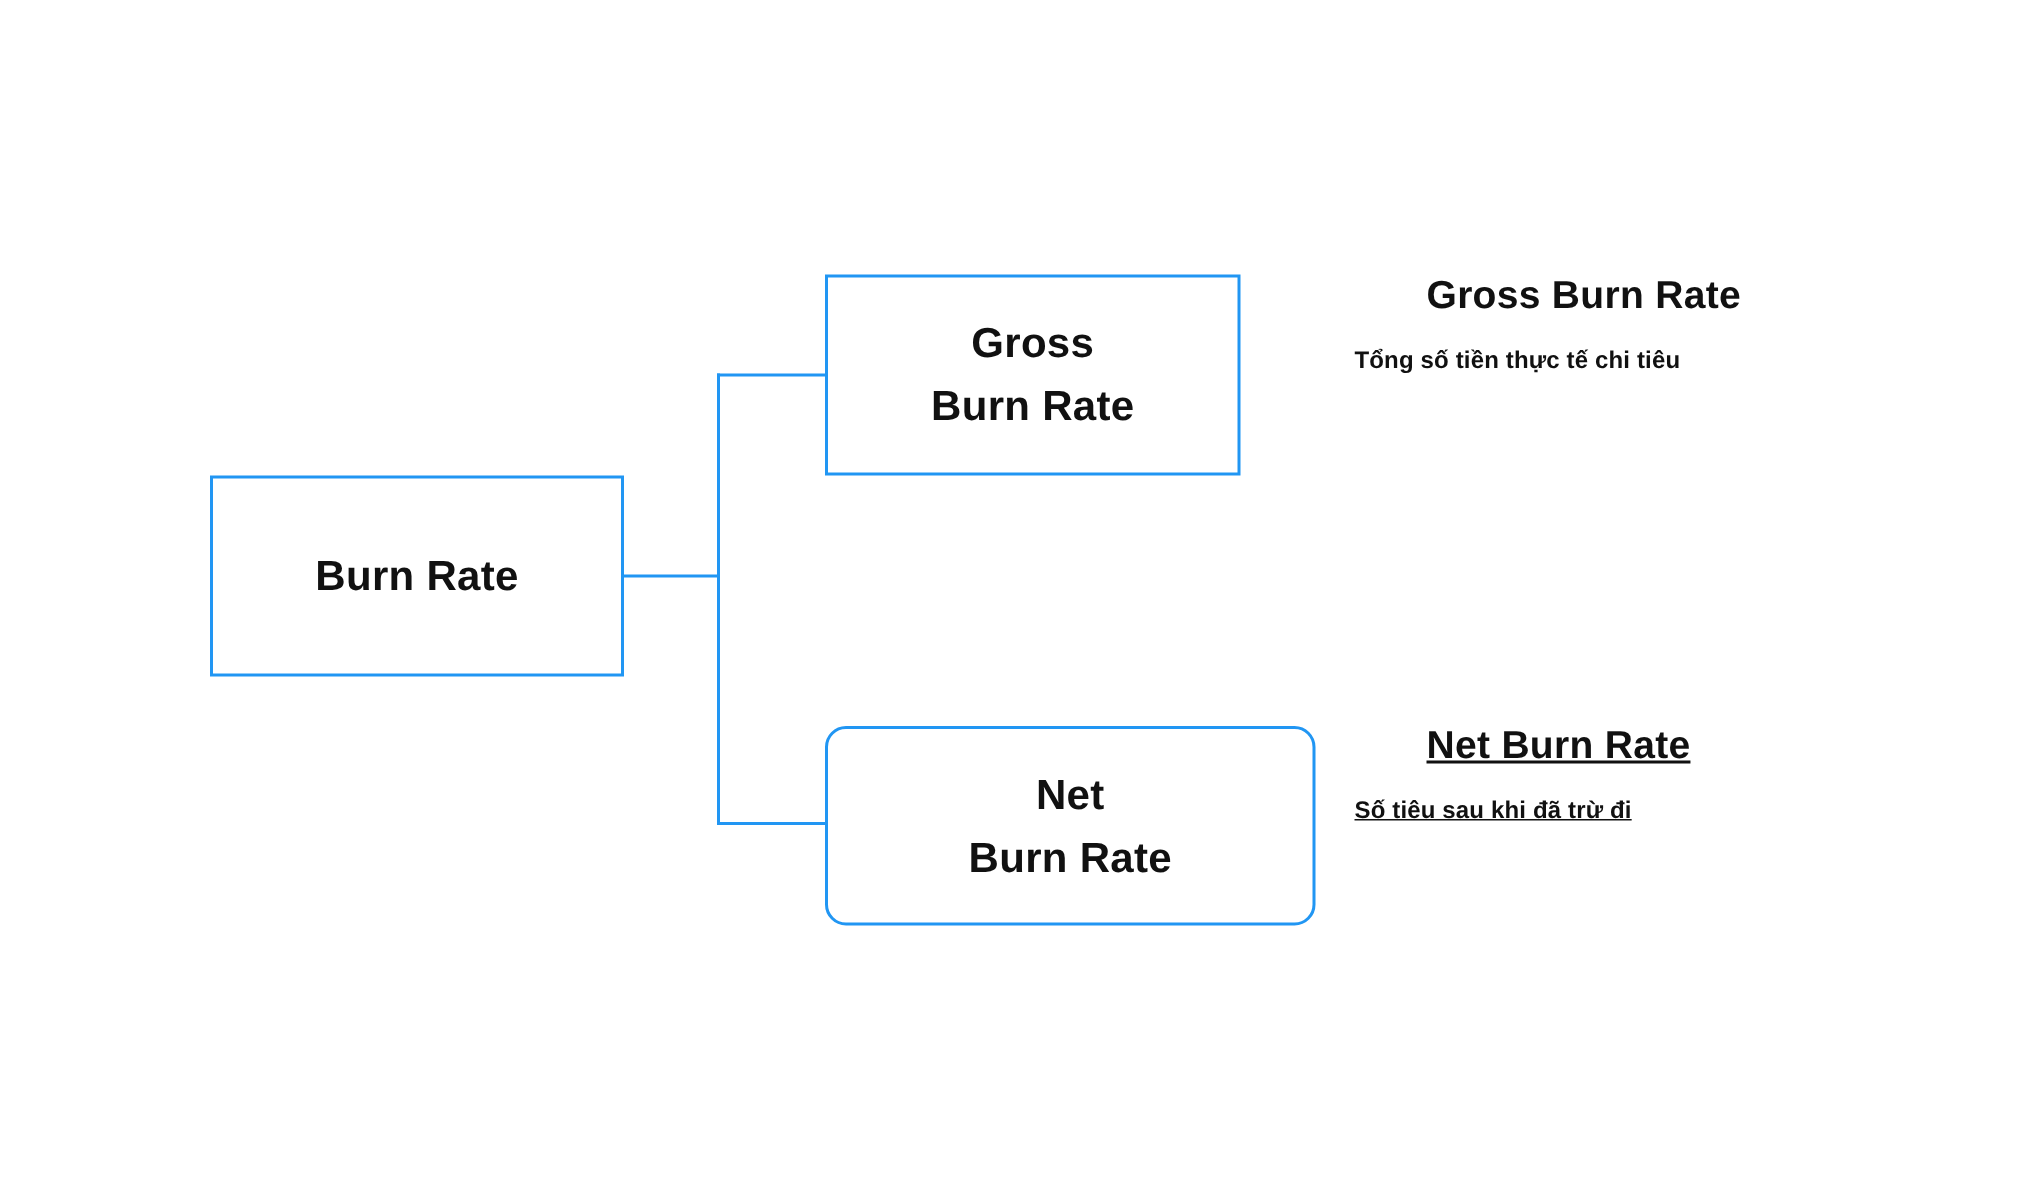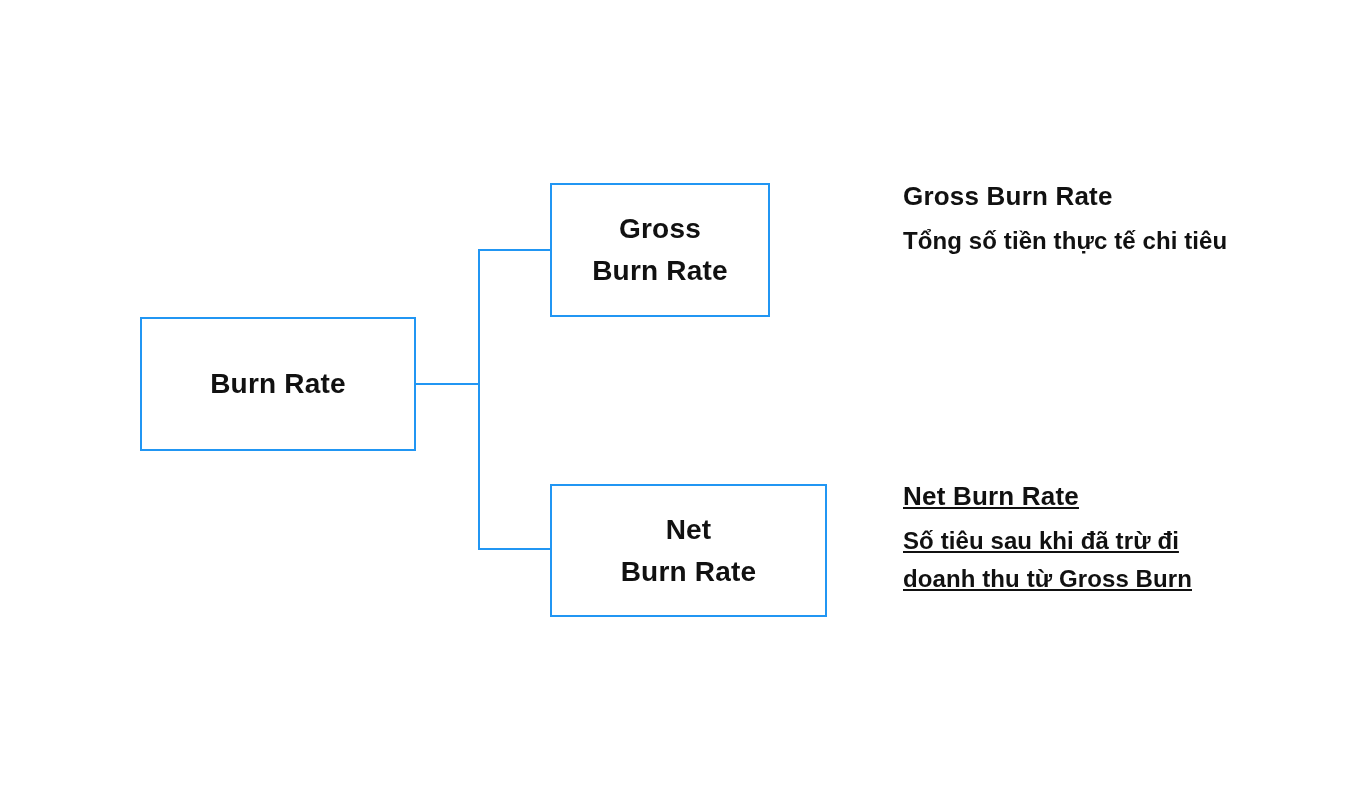--- a/index.html
+++ b/index.html
@@ -28,54 +28,54 @@
   .node-label-line {
     font-size: 28px;
     font-weight: 700;
     line-height: 42px;
     color: #111111;
     letter-spacing: 0.2px;
     white-space: nowrap;
   }
 
   #node-burn-rate { left: 140px; top: 317px; width: 276px; height: 134px; }
-  #node-gross     { left: 550px; top: 183px; width: 220px; height: 134px; }
-  #node-net       { left: 550px; top: 484px; width: 277px; height: 133px; }
+  #node-gross     { left: 550px; top: 183px; width: 277px; height: 134px; }
+  #node-net       { left: 550px; top: 484px; width: 327px; height: 133px; border-radius: 14px; }
 
   
   .connector { position: absolute; background: #2196F3; }
   #conn-root-h   { left: 415px; top: 383px; width: 64px;  height: 2px; }
   #conn-vertical { left: 478px; top: 249px; width: 2px;   height: 301px; }
   #conn-top-h    { left: 478px; top: 249px; width: 72px;  height: 2px; }
   #conn-bottom-h { left: 478px; top: 548px; width: 72px;  height: 2px; }
 
   
   .annotation { position: absolute; width: 332px; }
   #annotation-gross { left: 903px; top: 181px; }
   #annotation-net   { left: 903px; top: 481px; text-decoration: underline; }
 
   .annotation-title {
     font-size: 26px;
     font-weight: 700;
     line-height: 30px;
     color: #111111;
     letter-spacing: 0.2px;
     white-space: nowrap;
+    margin-left: 48px;
   }
   .annotation-desc {
     margin-top: 17px;
   }
   .annotation-desc-line {
-    font-size: 24px;
+    font-size: 16px;
     font-weight: 700;
     line-height: 25px;
     color: #111111;
     letter-spacing: 0.1px;
     white-space: nowrap;
-    margin-top: 13px;
   }
 </style>
 </head>
 <body>
 
 <div class="canvas">
 
   <div class="connector" id="conn-root-h"></div>
   <div class="connector" id="conn-vertical"></div>
   <div class="connector" id="conn-top-h"></div>
@@ -99,17 +99,16 @@
     <div class="annotation-title">Gross Burn Rate</div>
     <div class="annotation-desc">
       <div class="annotation-desc-line">Tổng số tiền thực tế chi tiêu</div>
     </div>
   </div>
 
   <div class="annotation" id="annotation-net">
     <div class="annotation-title">Net Burn Rate</div>
     <div class="annotation-desc">
       <div class="annotation-desc-line">Số tiêu sau khi đã trừ đi</div>
-      <div class="annotation-desc-line">doanh thu từ Gross Burn</div>
     </div>
   </div>
 
 </div>
 
 </body></html>

